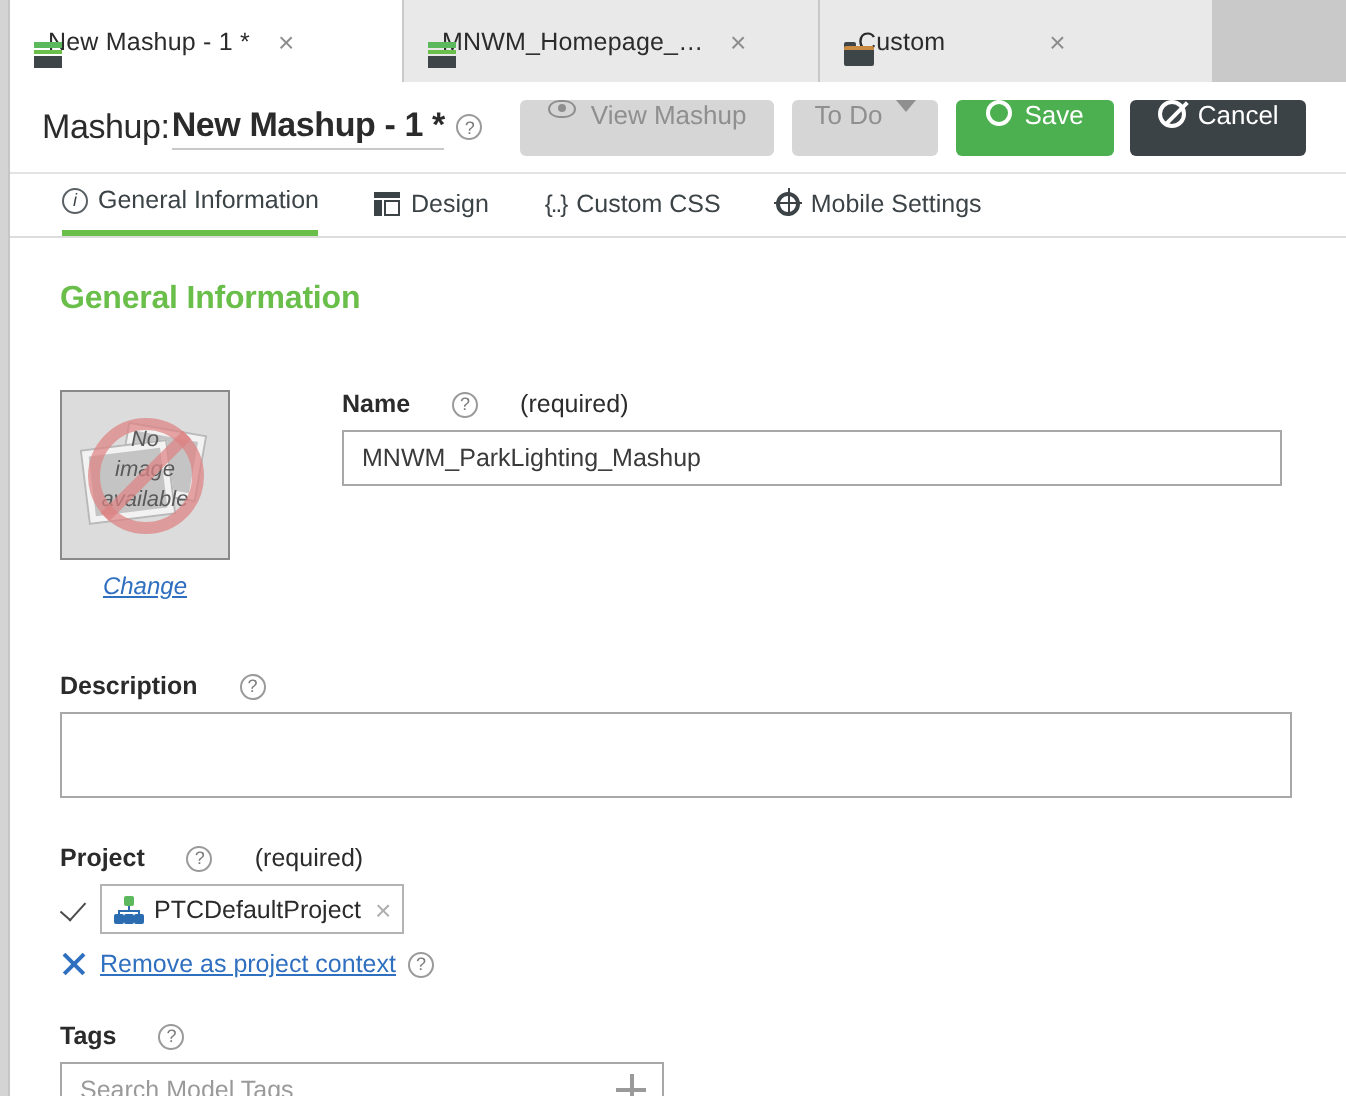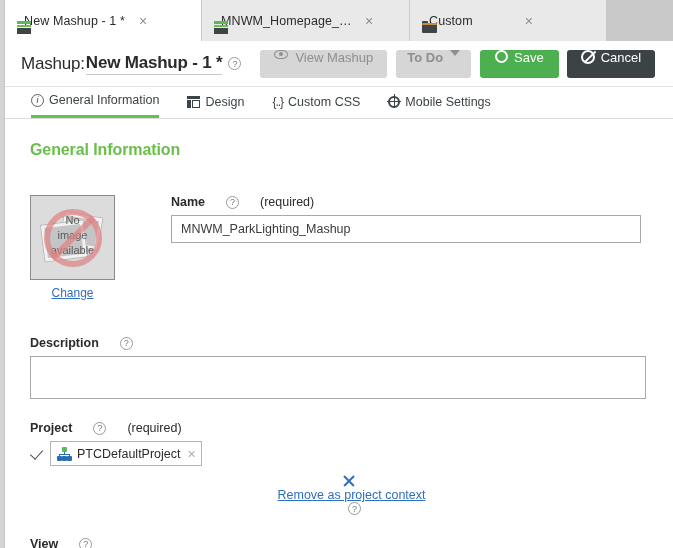--- a/index.html
+++ b/index.html
@@ -96,21 +96,21 @@
   }
 
   .btn {
     height: 28px; border: none; border-radius: 3px;
     display: inline-flex; align-items: flex-start; justify-content: center;
     font-size: 13px; font-family: "Liberation Sans", sans-serif;
     cursor: pointer; white-space: nowrap;
   }
   .btn-disabled { background: #d6d6d6; color: #8f8f8f; cursor: default; }
   .btn-view { margin-left: 19px; padding: 0 14px; }
-  .btn-todo { margin-left: 9px; padding: 0 11px; font-weight: bold; }
+  .btn-todo { margin-left: 9px; padding: 0 11px; }
   .btn-save { background: #4caf50; color: #fff; margin-left: 9px; padding: 0 15px; }
   .btn-cancel { background: #3c4347; color: #fff; margin-left: 8px; padding: 0 14px; }
 
   .eye {
     width: 14px; height: 9px; margin-right: 7px; position: relative;
     border: 1.4px solid #8f8f8f; border-radius: 50% / 60%;
   }
   .eye::after {
     content:''; position:absolute; left:3.6px; top:1.6px;
     width:4px; height:4px; border-radius:50%; background:#8f8f8f;
@@ -178,21 +178,21 @@
     width: 668px; height: 429px; background: #fff;
     padding: 22px 0 0 25px; overflow: hidden;
   }
   .section-title {
     font-size: 16px; color: #6abf4b; font-weight: bold;
     margin-bottom: 36px; letter-spacing: -.1px;
   }
 
   .row-image { display: flex; align-items: flex-start; }
 
-  .thumb-col { width: 90px; flex: 0 0 auto; }
+  .thumb-col { width: 90px; flex: 0 0 auto; font-style: italic; }
   .thumb {
     width: 85px; height: 85px; background: #dcdcdc;
     border: 1px solid #8a8a8a; position: relative; overflow: hidden;
   }
   .ph1, .ph2 {
     position: absolute; background: #f2f2f2; border: 1px solid #b9b9b9;
   }
   .ph2 { left: 30px; top: 18px; width: 40px; height: 34px; transform: rotate(10deg); }
   .ph1 { left: 11px; top: 26px; width: 44px; height: 38px; transform: rotate(-7deg); }
   .ph-inner {
@@ -265,21 +265,21 @@
   .ico-hier .hnode { position: absolute; width: 5px; height: 5px; border-radius: 1px; }
   .ico-hier .top  { left: 5px; top: 0; background: #5cb85c; }
   .ico-hier .b1 { left: 0;  top: 9px; background: #2b6cb0; }
   .ico-hier .b2 { left: 5px; top: 9px; background: #2b6cb0; }
   .ico-hier .b3 { left: 10px; top: 9px; background: #2b6cb0; }
   .ico-hier .vline { position:absolute; left: 7px; top: 5px; width: 1px; height: 3px; background:#2b6cb0; }
   .ico-hier .hline { position:absolute; left: 2px; top: 7px; width: 11px; height: 1px; background:#2b6cb0; }
   .ico-hier .l1 { position:absolute; left:2px; top:7px; width:1px; height:3px; background:#2b6cb0; }
   .ico-hier .l3 { position:absolute; left:12px; top:7px; width:1px; height:3px; background:#2b6cb0; }
 
-  .remove-row { display: flex; align-items: center; margin-top: 8px; flex-direction: column; }
+  .remove-row { display: flex; align-items: center; margin-top: 8px; }
   .x-mark { width: 14px; height: 14px; position: relative; margin-right: 6px; flex:0 0 auto; }
   .x-mark::before, .x-mark::after {
     content:''; position:absolute; left:0; top:6px; width:14px; height:1.8px;
     background:#2f6fbf;
   }
   .x-mark::before { transform: rotate(45deg); }
   .x-mark::after  { transform: rotate(-45deg); }
   .remove-link {
     font-size: 12.5px; color: #2f6fbf; text-decoration: underline; cursor: pointer;
   }
@@ -461,21 +461,21 @@
 
     <div class="remove-row">
       <span class="x-mark"></span>
       <a class="remove-link">Remove as project context</a>
       <span class="help-ico">?</span>
     </div>
   </div>
 
   <div class="tags-block">
     <div class="flabel">
-      <span>View</span>
+      <span>Tags</span>
       <span class="help-ico">?</span>
     </div>
     <div class="tags-input-wrap">
       <input class="ftext" type="text" placeholder="Search Model Tags" style="">
       <span class="plus"></span>
     </div>
   </div>
 
 </div>
 

